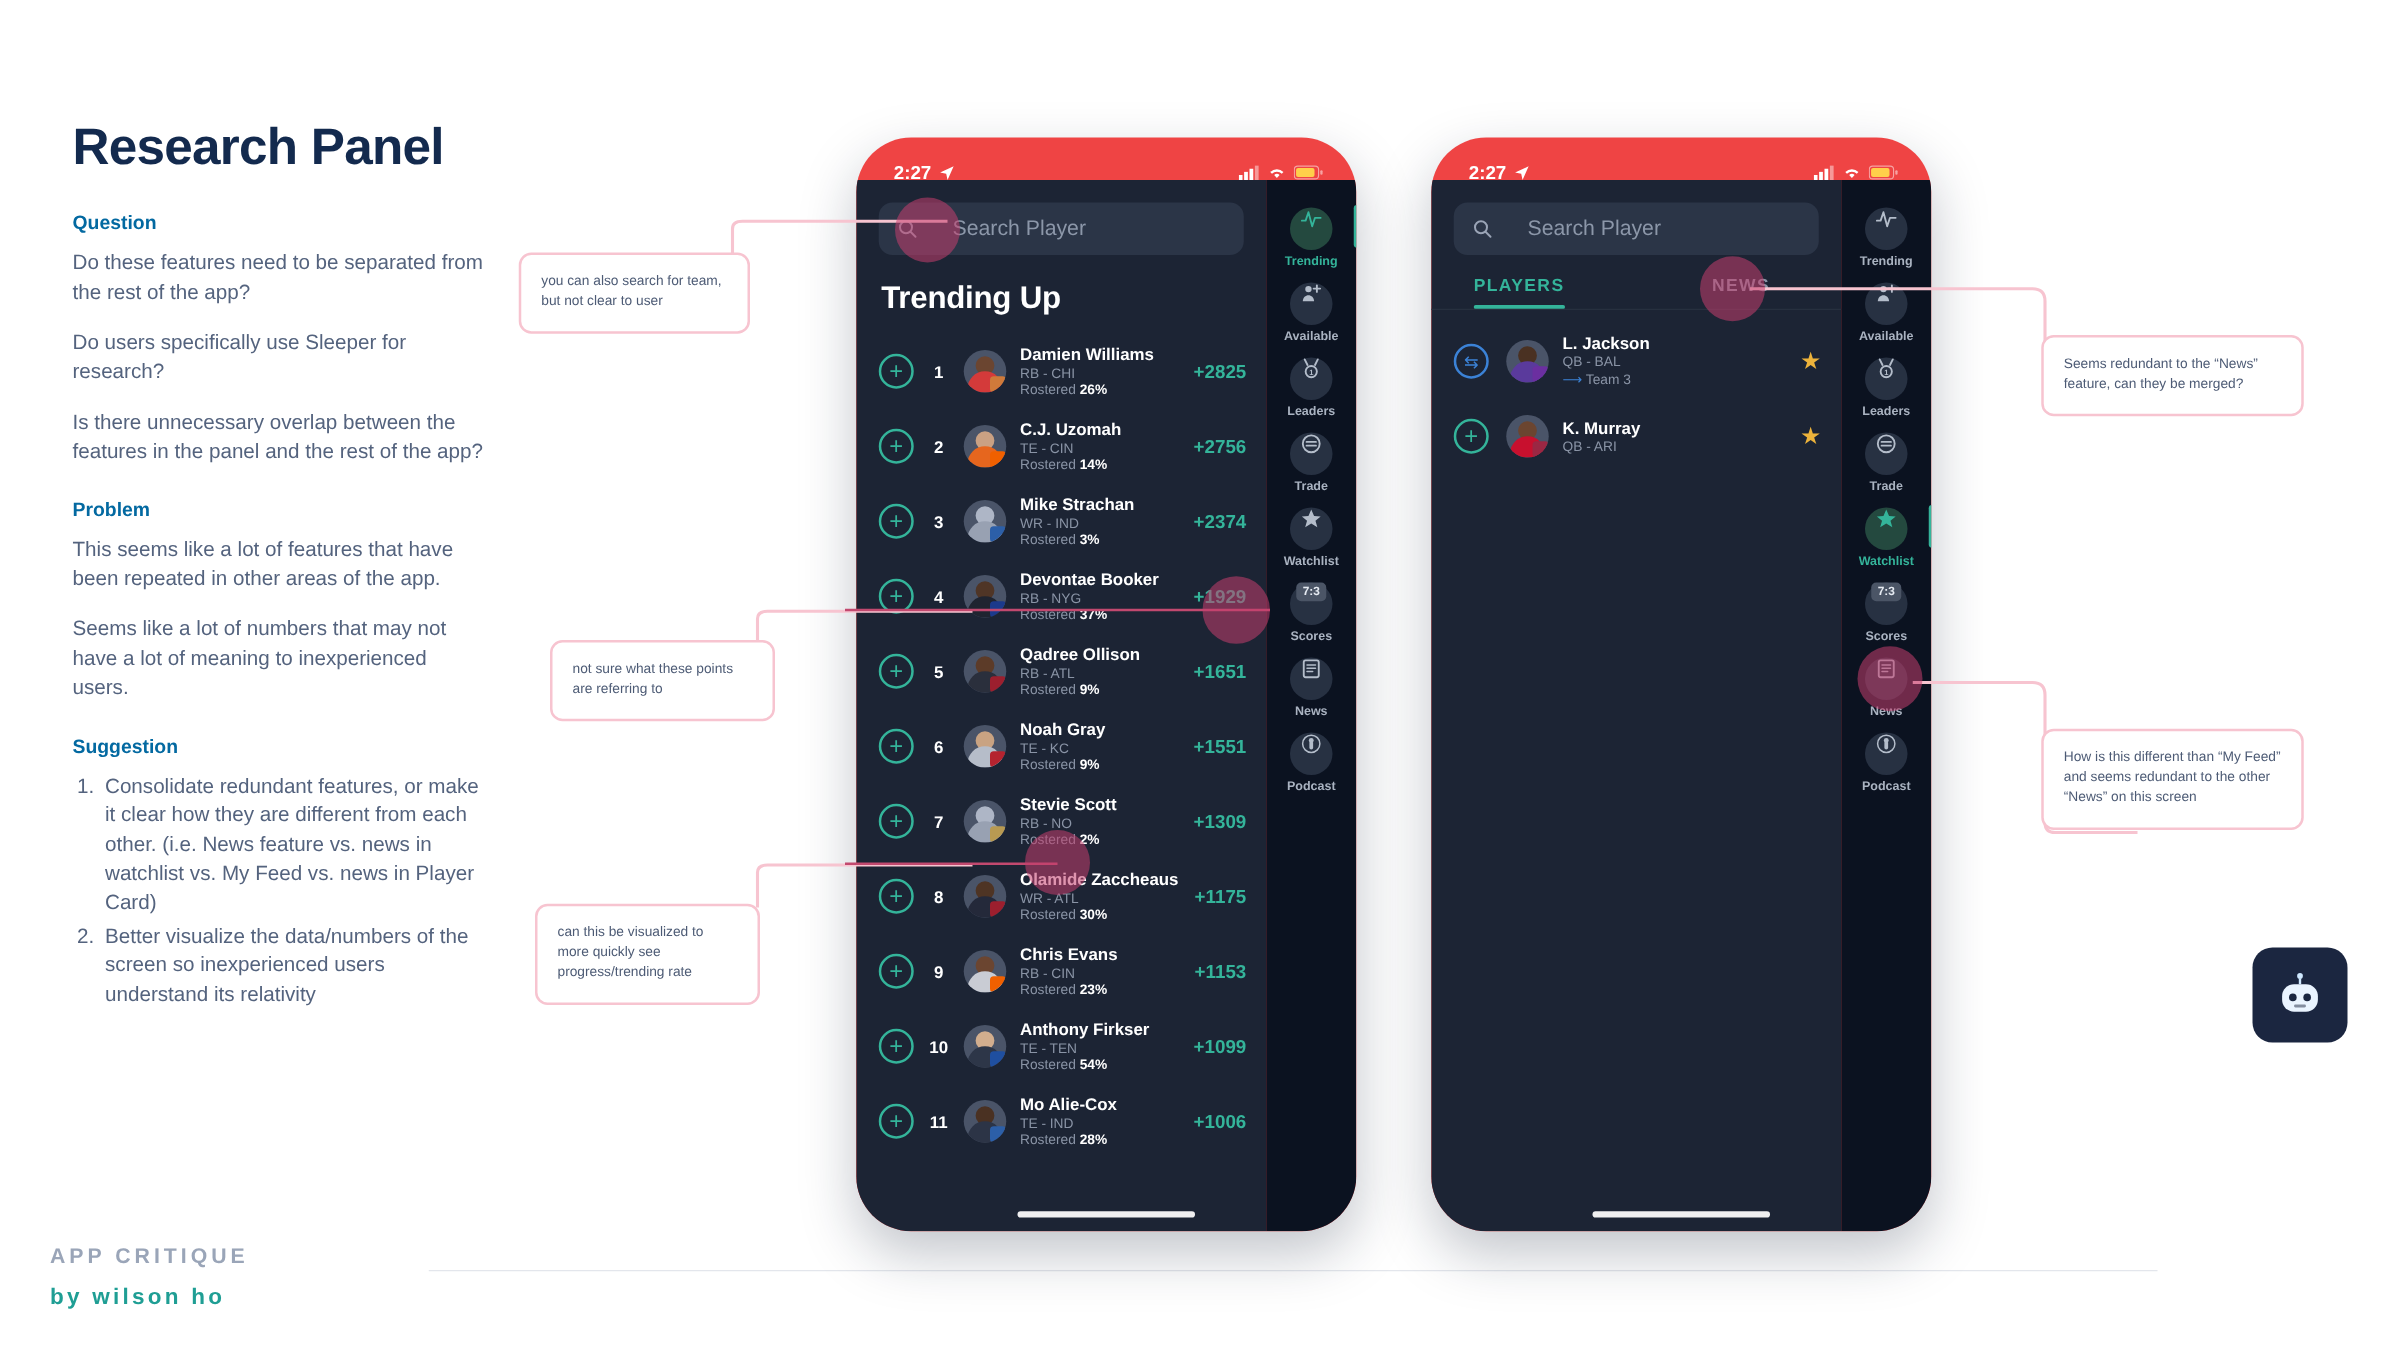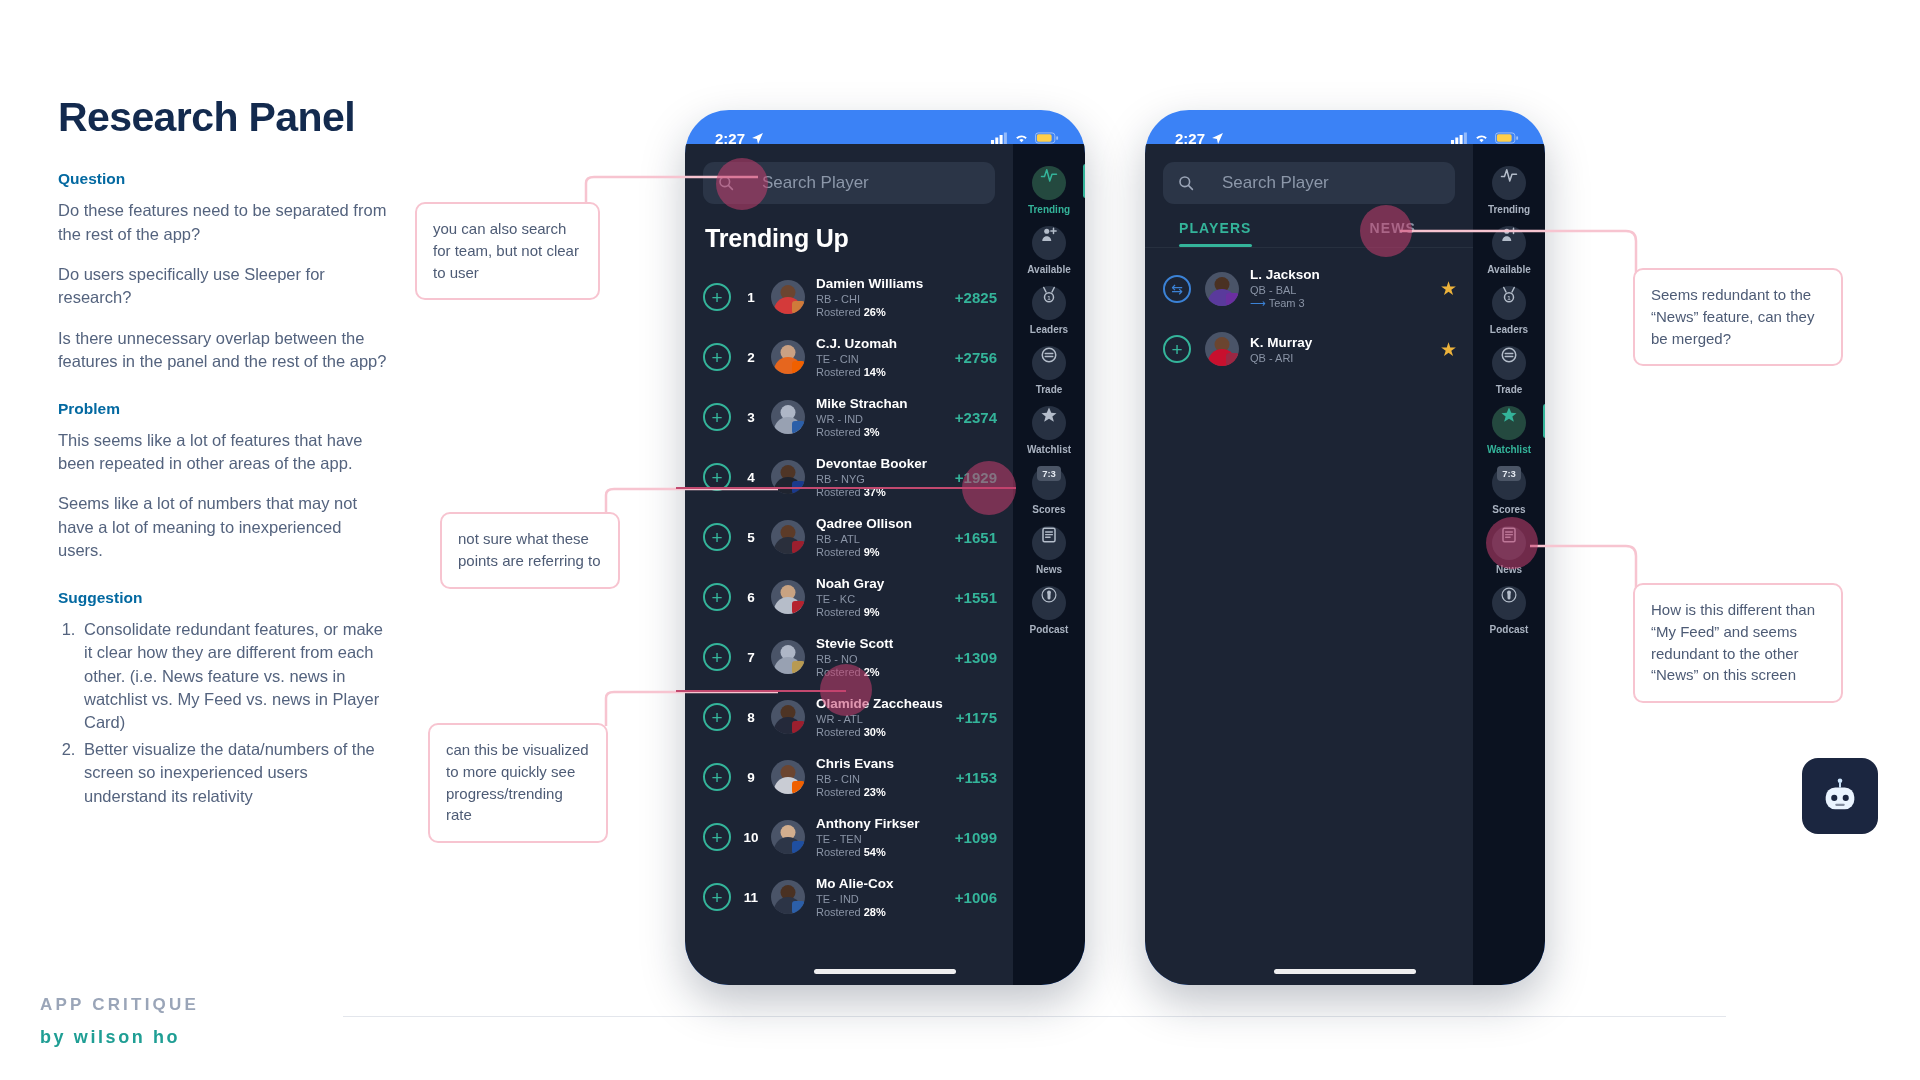--- a/index.html
+++ b/index.html
@@ -45,35 +45,35 @@
     width: 1383px; height: 1px; background: #e3e6ec;
   }
 
   
   .callout {
     position: absolute;
     border: 2.5px solid #f7c4d0;
     border-radius: 10px;
     background: #ffffff;
     padding: 14px 16px 15px 16px;
-    font-size: 15px; line-height: 1.45; color: #4d5b75;
+    font-size: 11px; line-height: 1.45; color: #4d5b75;
     z-index: 40;
   }
   .conn { position: absolute; z-index: 30; }
   .conn path { fill: none; stroke: #f7c4d0; stroke-width: 2.5; }
   .blob {
     position: absolute; border-radius: 50%;
     background: rgba(196, 62, 110, 0.55);
     z-index: 35;
   }
 
   
   .phone {
     position: absolute;
-    background: #3b82f6;
+    background: #ef4444;
     border-radius: 44px;
     overflow: hidden;
     box-shadow: 0 18px 44px rgba(20,30,55,0.26);
   }
   .phone-inner { position: relative; width: 100%; height: 100%; }
 
   .statusbar {
     position: absolute; top: 0; left: 0; right: 0; height: 44px;
     display: flex; align-items: center; justify-content: space-between;
     padding: 12px 26px 0 30px;

